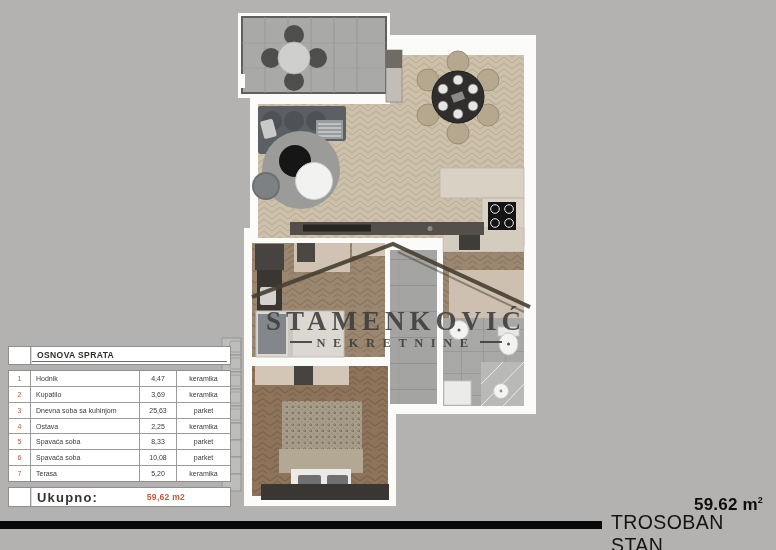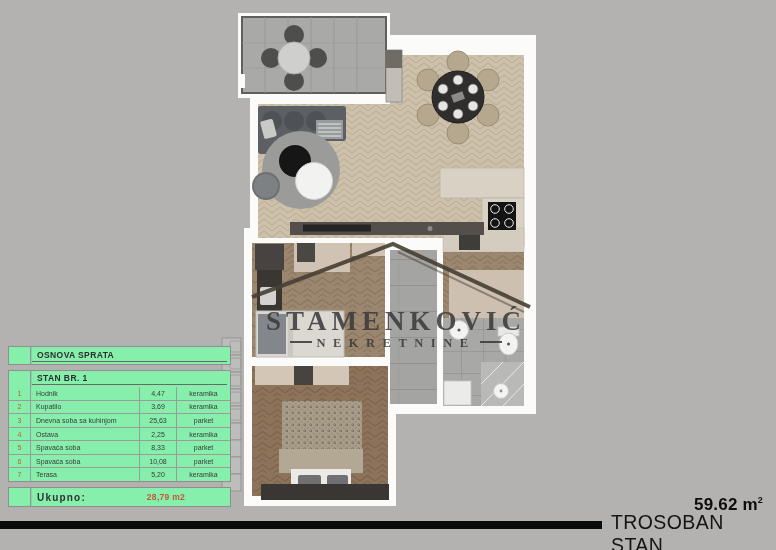--- a/index.html
+++ b/index.html
@@ -4,21 +4,21 @@
 <style>
   html,body{margin:0;padding:0;}
   body{
     width:776px;height:550px;position:relative;overflow:hidden;
     background:#b3b2b1;
     font-family:"Liberation Sans", sans-serif;
   }
   
   .tbox{
     position:absolute;left:8px;width:223px;
-    background:#86efac;border:1px solid #8f8f8d;
+    background:#ffffff;border:1px solid #8f8f8d;
     box-sizing:border-box;color:#333;
   }
   #box-a{top:346px;height:19px;}
   #box-b{top:370px;height:112px;display:flex;flex-direction:column;}
   #box-c{top:487px;height:20px;}
   .title-row{position:relative;height:100%;}
   #box-b .title-row{height:16px;flex:0 0 16px;}
   .numcol-divider{position:absolute;left:21px;top:0;bottom:0;width:1px;background:#97979555;border-left:1px solid #979795;}
   .title-text{
     position:absolute;left:23px;right:3px;top:1px;bottom:2px;
@@ -28,21 +28,21 @@
   }
   .rows{flex:1;display:flex;flex-direction:column;}
   .tr{flex:1;display:grid;grid-template-columns:21px 1fr 37px 54px;border-top:1px solid #9b9b99;}
   .td{display:flex;align-items:center;font-size:7px;color:#3a3a38;overflow:hidden;white-space:nowrap;}
   .td.c{justify-content:center;}
   .td.name{padding-left:5px;}
   .td.bl{border-left:1px solid #9b9b99;}
   .accent{color:#c05a3a;}
   #box-c .label{
     position:absolute;left:28px;top:0;bottom:0;display:flex;align-items:center;
-    font-size:10px;font-weight:bold;letter-spacing:1.2px;color:#333331;
+    font-size:13px;font-weight:bold;letter-spacing:1.2px;color:#333331;
   }
   #box-c .value{
     position:absolute;left:118px;width:78px;top:0;bottom:0;display:flex;align-items:center;justify-content:center;
     font-size:8.5px;font-weight:bold;letter-spacing:.3px;
   }
   
   #area-total{
     position:absolute;right:13px;top:495px;font-size:17px;font-weight:bold;color:#0d0d0d;letter-spacing:.2px;
   }
   #area-total sup{font-size:9px;}
@@ -263,24 +263,20 @@
 </svg>
 
 <div class="tbox" id="box-a">
   <div class="title-row">
     <div class="numcol-divider"></div>
     <div class="title-text">OSNOVA SPRATA</div>
   </div>
 </div>
 
 <div class="tbox" id="box-b">
-  <div class="title-row">
-    <div class="numcol-divider"></div>
-    <div class="title-text">STAN BR. 1</div>
-  </div>
   <div class="rows">
     <div class="tr" style="border-top:none;">
       <div class="td c accent" style="color: rgb(192, 90, 58);">1</div>
       <div class="td name bl">Hodnik</div>
       <div class="td c bl">4,47</div>
       <div class="td c bl">keramika</div>
     </div>
     <div class="tr">
       <div class="td c accent" style="color: rgb(192, 90, 58);">2</div>
       <div class="td name bl">Kupatilo</div>
@@ -316,18 +312,18 @@
       <div class="td name bl">Terasa</div>
       <div class="td c bl">5,20</div>
       <div class="td c bl">keramika</div>
     </div>
   </div>
 </div>
 
 <div class="tbox" id="box-c">
   <div class="numcol-divider"></div>
   <div class="label">Ukupno:</div>
-  <div class="value accent" style="color: rgb(192, 90, 58);">28,79 m2</div>
+  <div class="value accent" style="color: rgb(192, 90, 58);">59,62 m2</div>
 </div>
 
 <div id="area-total"><span>59.62 m</span><sup>2</sup></div>
 <div id="type-bar"></div>
 <div id="apartment-type">TROSOBAN STAN</div>
 
 </body></html>

